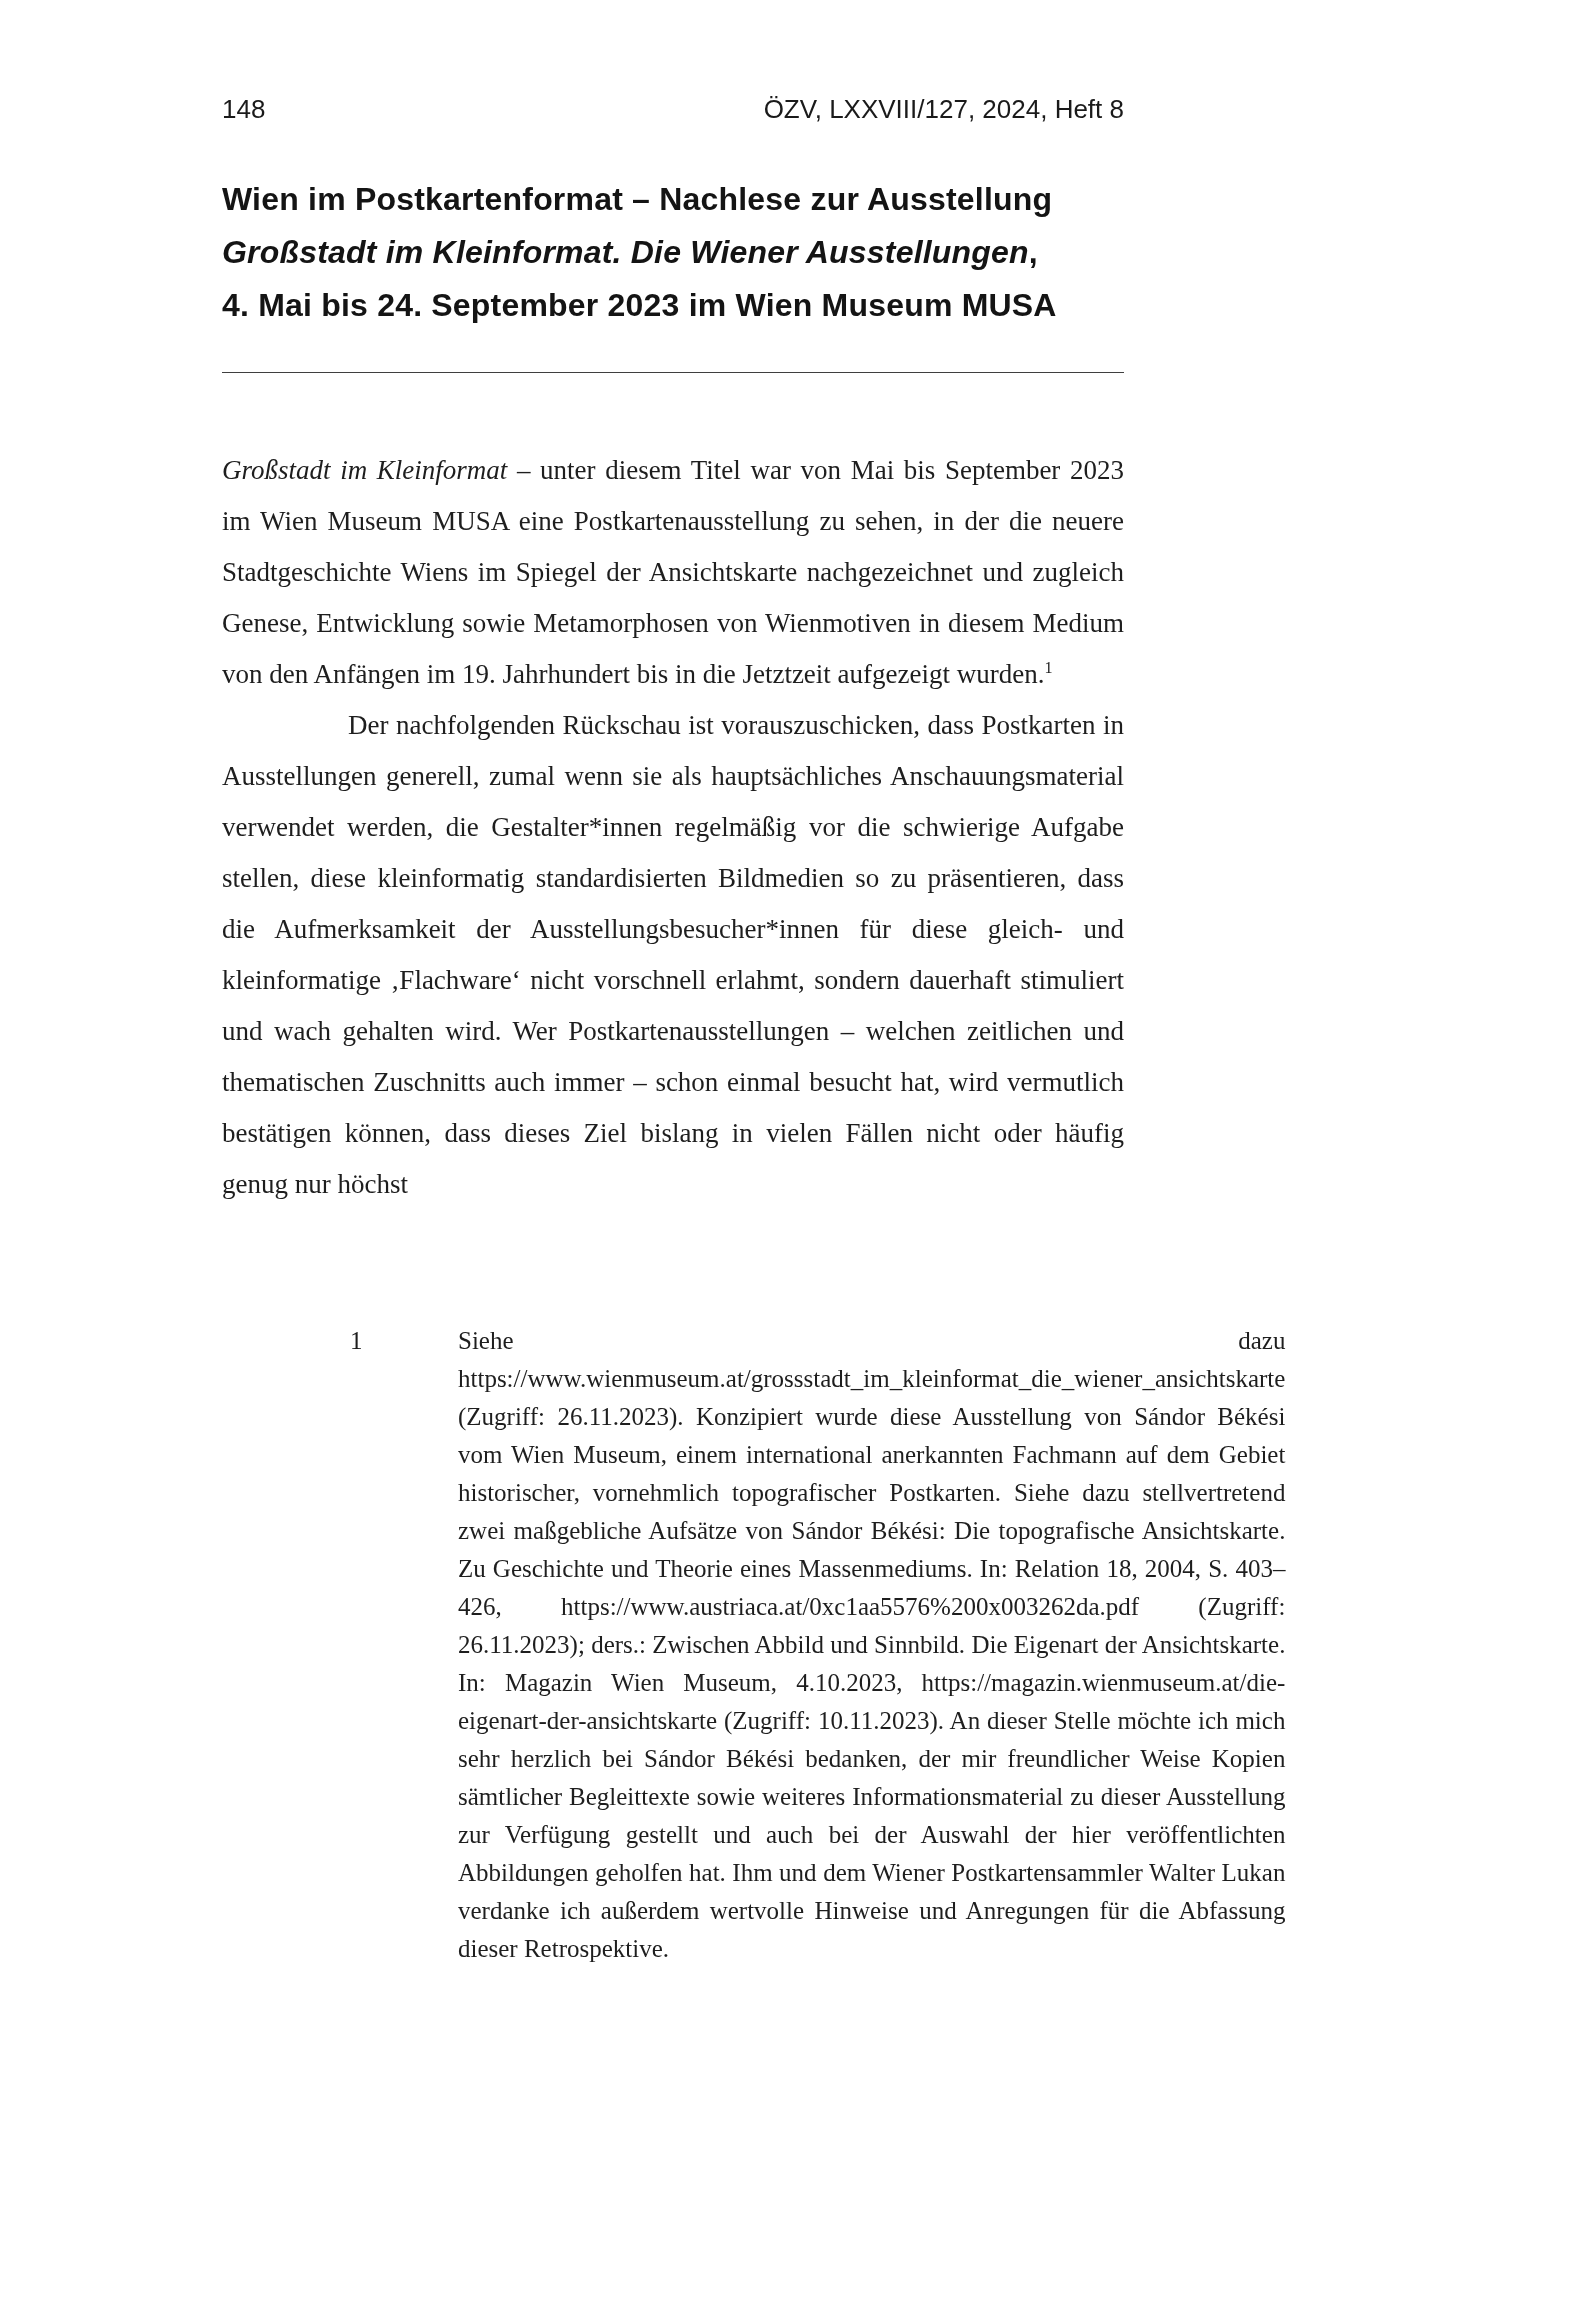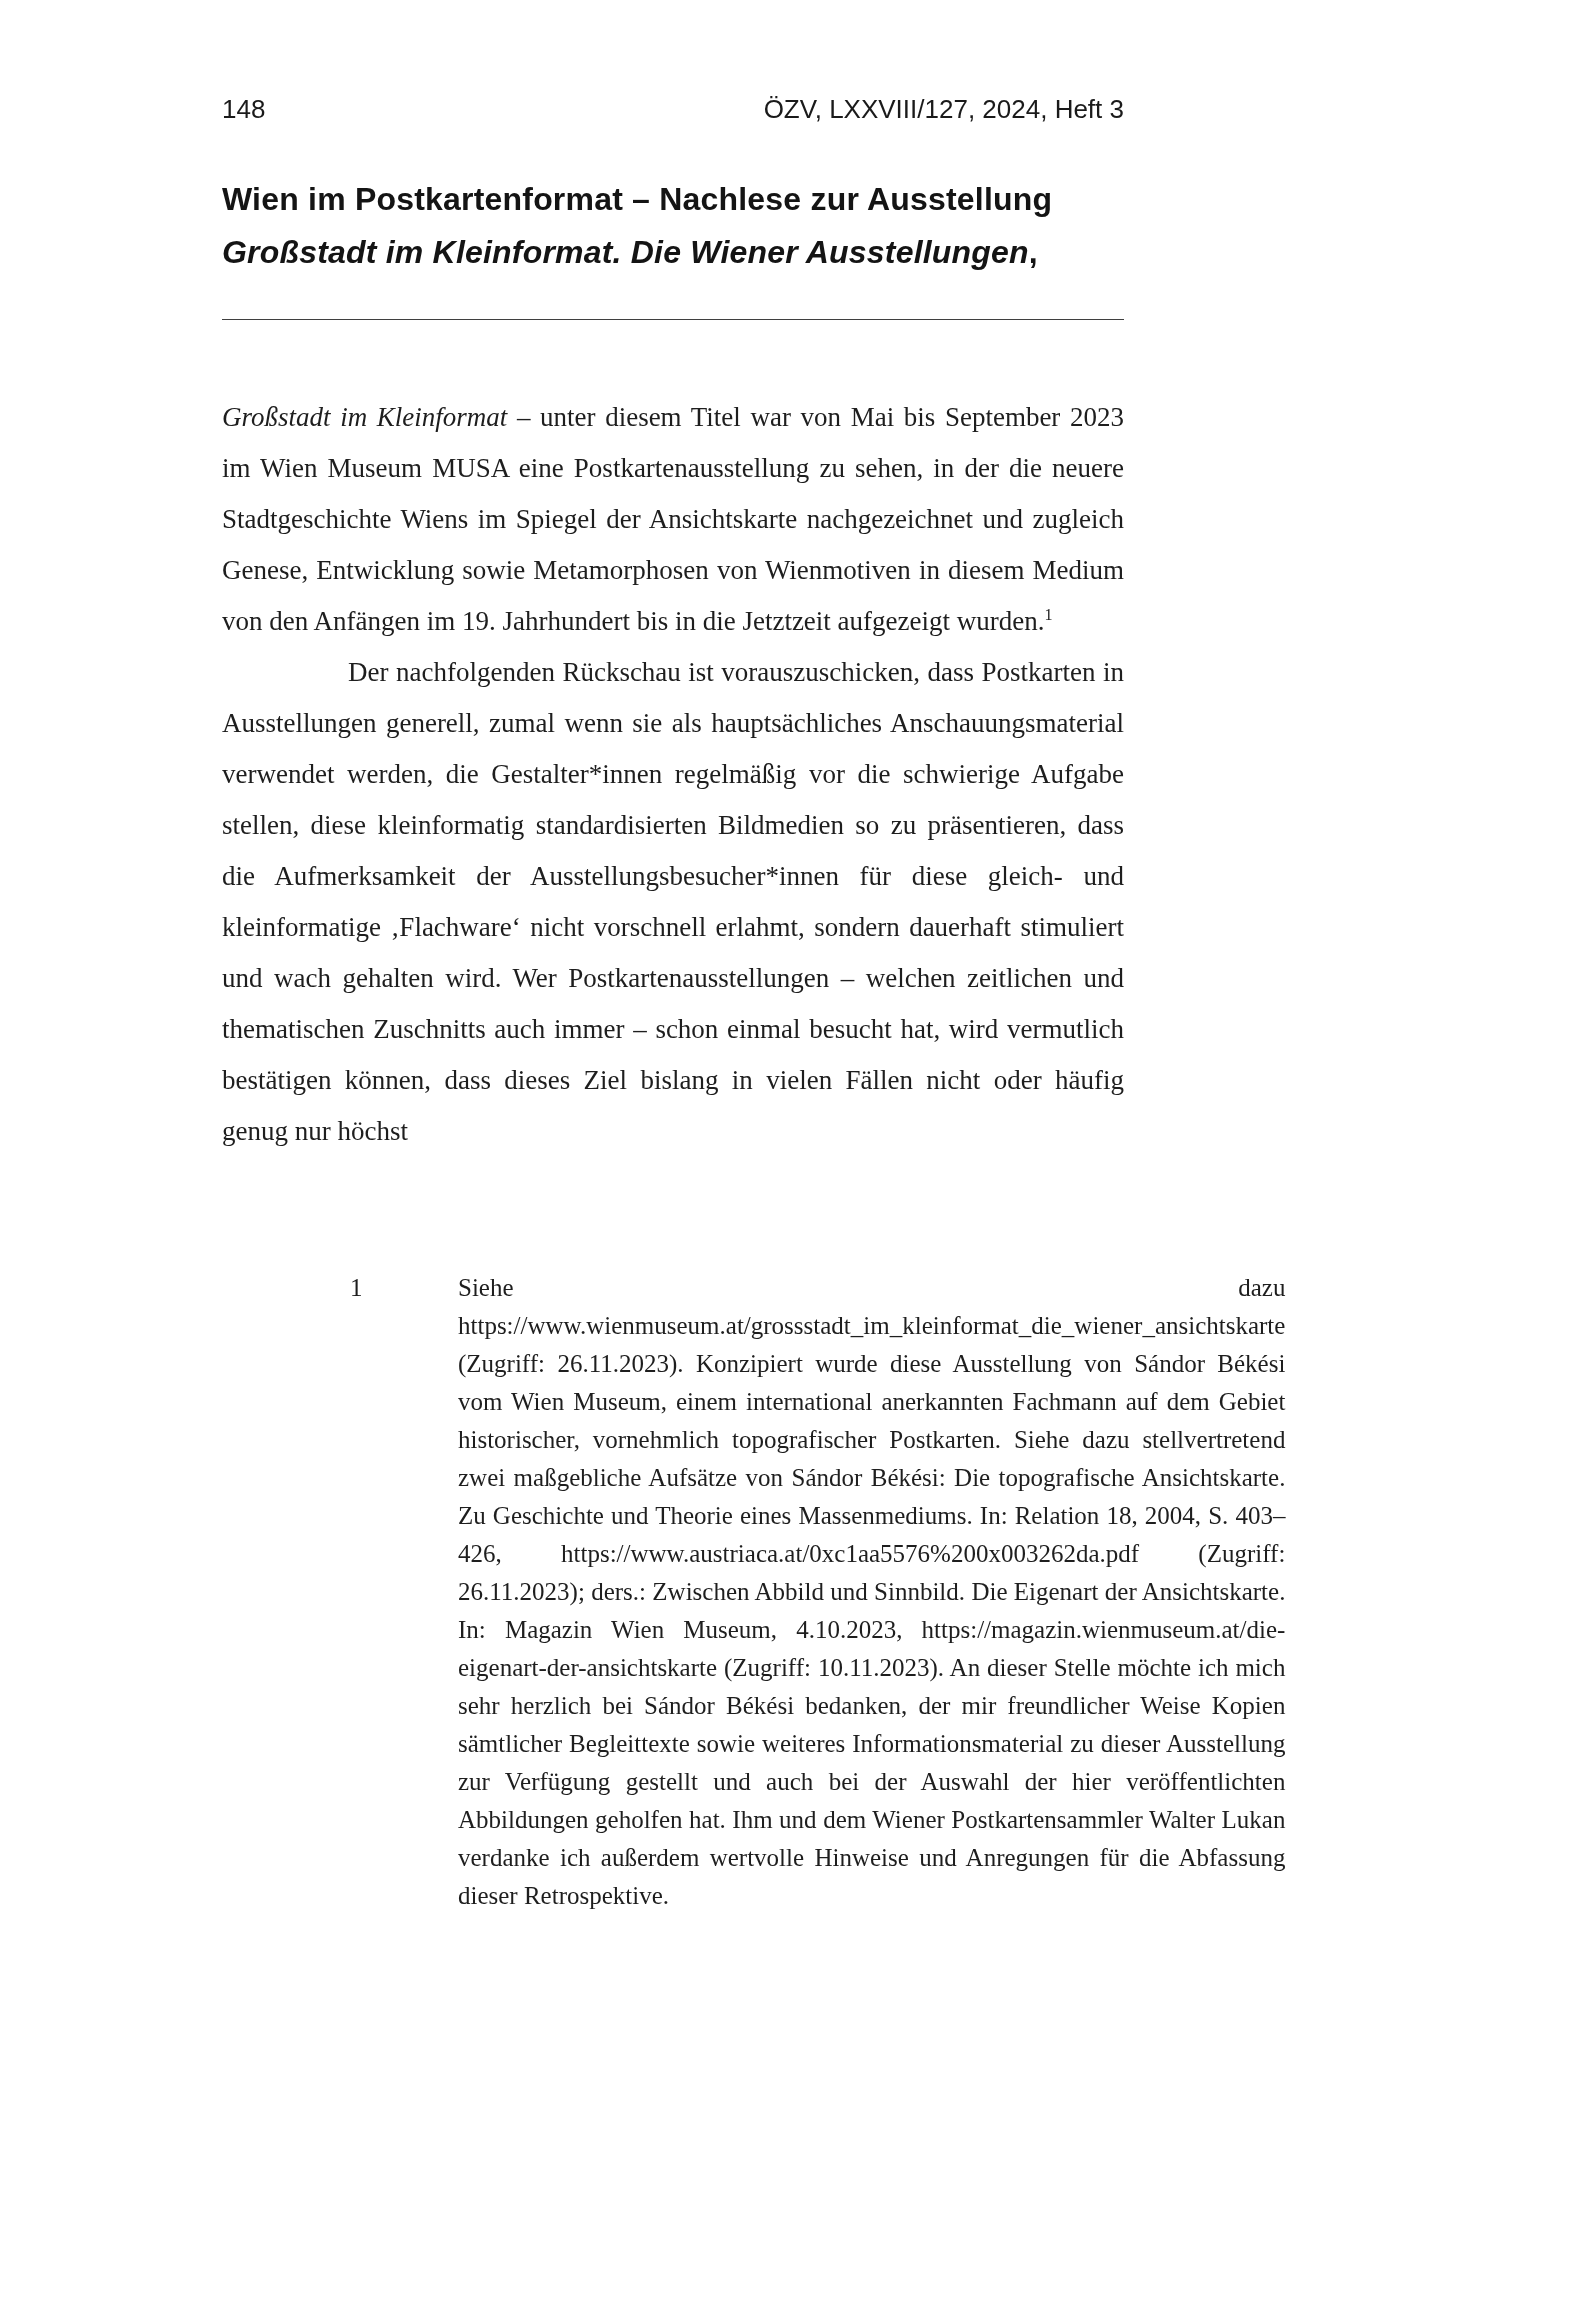--- a/index.html
+++ b/index.html
@@ -91,26 +91,27 @@
     margin-left: 47px;
   }
 </style>
 </head>
 <body>
 
 <div class="page">
 
   <header class="page-header">
     <span>148</span>
-    <span>ÖZV, LXXVIII/127, 2024, Heft 3</span>
+    <span>ÖZV, LXXVIII/127, 2024, Heft 8</span>
   </header>
 
   <h1 class="article-title">
     <span class="t-line">Wien im Postkartenformat – Nachlese zur Ausstellung</span>
     <span class="t-line"><em>Großstadt im Kleinformat. Die Wiener Ausstellungen</em><span>,</span></span>
+    <span class="t-line">4. Mai bis 24. September 2023 im Wien Museum MUSA</span>
   </h1>
 
   <hr class="title-rule">
 
   <main class="body-text">
     <p class="para first"><em>Großstadt im Kleinformat</em><span> – unter diesem Titel war von Mai bis September 2023 im Wien Museum MUSA eine Postkartenausstellung zu sehen, in der die neuere Stadtgeschichte Wiens im Spiegel der Ansichtskarte nachgezeichnet und zugleich Genese, Entwicklung sowie Metamorphosen von Wienmotiven in diesem Medium von den Anfängen im 19. Jahrhundert bis in die Jetztzeit aufgezeigt wurden.</span><sup class="fn-ref">1</sup></p>
     <p class="para indented"><span>Der nachfolgenden Rückschau ist vorauszuschicken, dass Postkarten in Ausstellungen generell, zumal wenn sie als hauptsächliches Anschauungsmaterial verwendet werden, die Gestalter*innen regelmäßig vor die schwierige Aufgabe stellen, diese kleinformatig standardisierten Bildmedien so zu präsentieren, dass die Aufmerksamkeit der Ausstellungsbesucher*innen für diese gleich- und kleinformatige ‚Flachware‘ nicht vorschnell erlahmt, sondern dauerhaft stimuliert und wach gehalten wird. Wer Postkartenausstellungen – welchen zeitlichen und thematischen Zuschnitts auch immer – schon einmal besucht hat, wird vermutlich bestätigen können, dass dieses Ziel bislang in vielen Fällen nicht oder häufig genug nur höchst</span></p>
   </main>
 
   <section class="footnotes">

